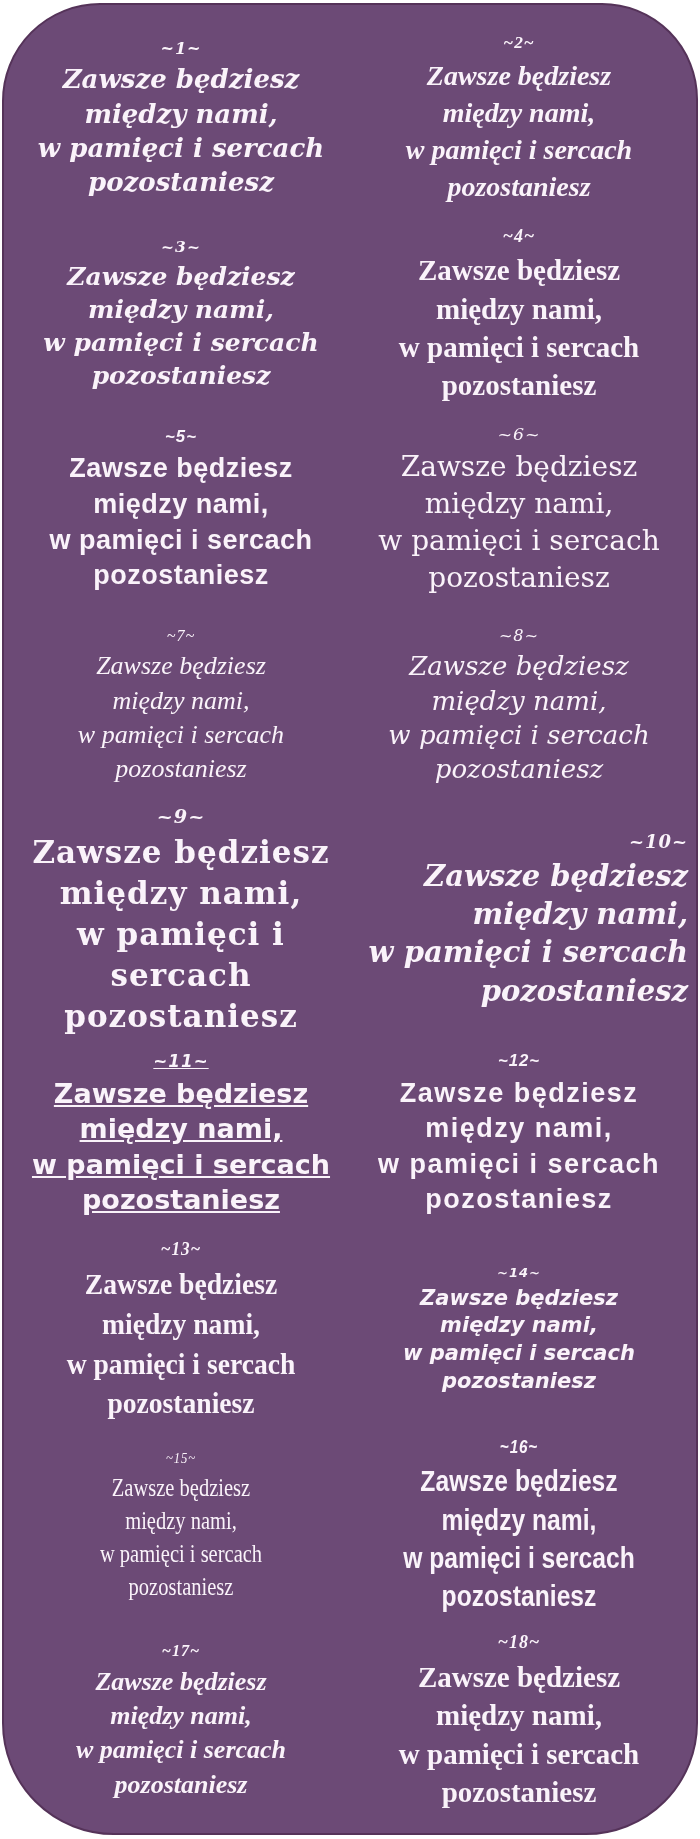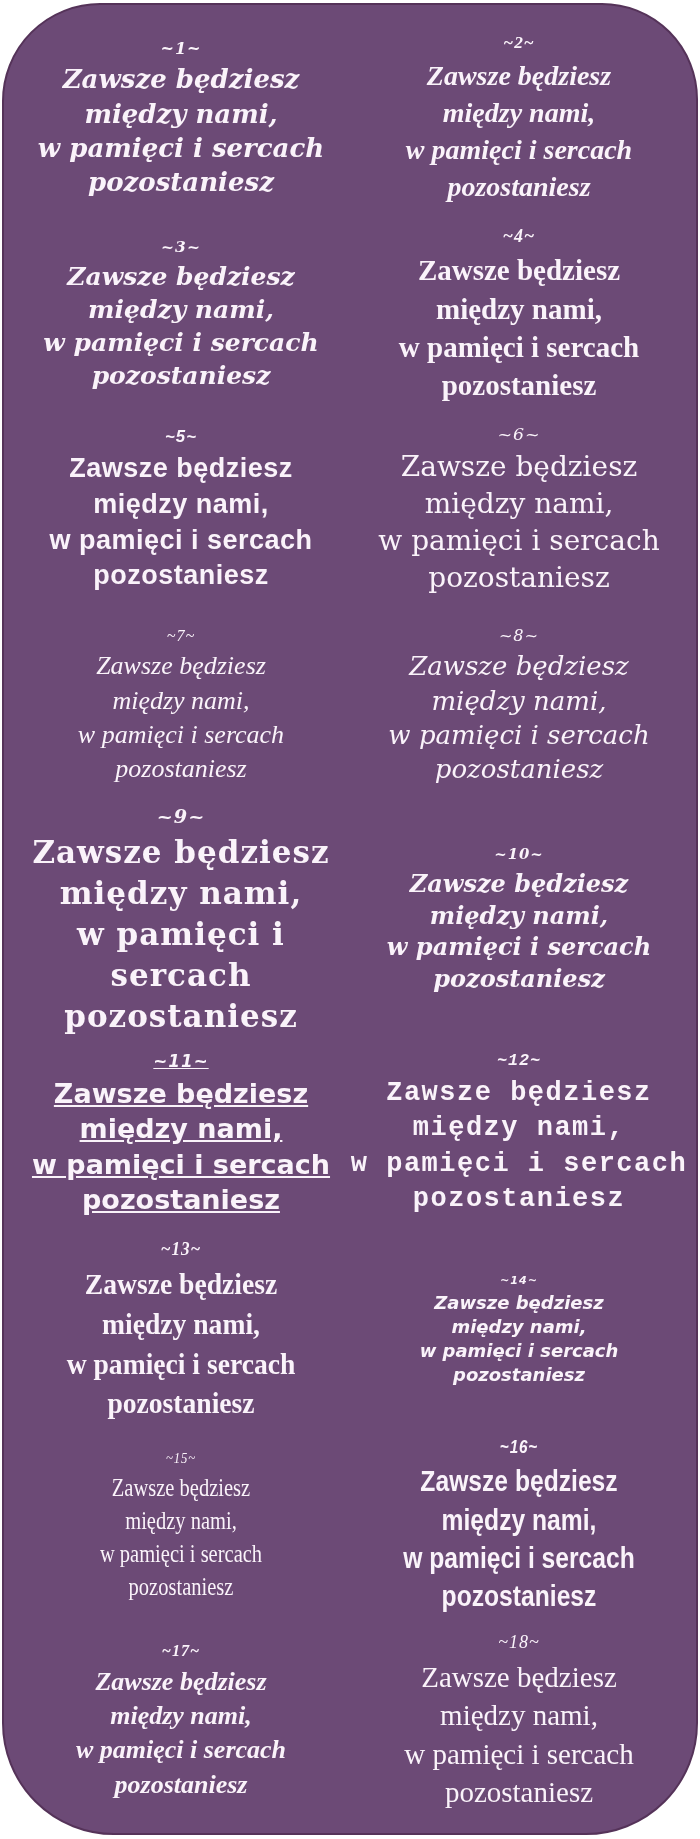--- a/index.html
+++ b/index.html
@@ -38,29 +38,29 @@
   
   .s1 {font-family:"DejaVu Serif",serif; font-weight:700; font-style:italic; font-size:26px;}
   .s2 {font-family:"Liberation Serif",serif; font-weight:700; font-style:italic; font-size:28px;}
   .s3 {font-family:"DejaVu Serif",serif; font-weight:700; font-style:italic; font-size:25px;}
   .s4 {font-family:"Liberation Serif",serif; font-weight:700; font-size:29px;}
   .s5 {font-family:"Liberation Sans",sans-serif; font-weight:700; font-size:27px; letter-spacing:.5px;}
   .s6 {font-family:"DejaVu Serif",serif; font-weight:400; font-size:28px;}
   .s7 {font-family:"Liberation Serif",serif; font-weight:400; font-style:italic; font-size:26px;}
   .s8 {font-family:"DejaVu Serif",serif; font-weight:400; font-style:italic; font-size:26px;}
   .s9 {font-family:"DejaVu Serif",serif; font-weight:700; font-size:31px; letter-spacing:1px;}
-  .s10{font-family:"DejaVu Serif",serif; font-weight:700; font-style:italic; font-size:24px;}
+  .s10{font-family:"DejaVu Serif",serif; font-weight:700; font-style:italic; font-size:29px;align-items:flex-end;}
   .s11{font-family:"DejaVu Sans",sans-serif; font-weight:700; font-size:27px;text-decoration:underline;}
-  .s12{font-family:Liberation Mono, monospace; font-weight:700; font-size:27px; letter-spacing:1.5px;}
+  .s12{font-family:Liberation Sans, sans-serif; font-weight:700; font-size:27px; letter-spacing:1.5px;}
   .s13{font-family:"Liberation Serif",serif; font-weight:700; font-size:30px; transform:scaleX(.92);}
-  .s14{font-family:"DejaVu Sans",sans-serif; font-weight:600; font-style:italic; font-size:18px;}
+  .s14{font-family:"DejaVu Sans",sans-serif; font-weight:600; font-style:italic; font-size:21px;}
   .s15{font-family:"Liberation Serif",serif; font-weight:400; font-size:25px; transform:scaleX(.82);}
   .s16{font-family:"Liberation Sans",sans-serif; font-weight:700; font-size:29px; transform:scaleX(.85);}
   .s17{font-family:Liberation Serif, serif; font-weight:700; font-style:italic; font-size:26px;}
-  .s18{font-family:"Liberation Serif",serif; font-weight:400; font-size:29px;text-align:right;}
+  .s18{font-family:"Liberation Serif",serif; font-weight:700; font-size:29px;text-align:right;}
 </style>
 </head>
 <body style="background: rgb(255, 255, 255);">
 
 <div class="canvas">
   <div class="panel" id="panel" style="background: rgb(108, 74, 118); border-color: rgb(85, 51, 89); color: rgb(250, 243, 250);">
   <div class="sample s1" title="ornamental bold script">
     <div class="num">~1~</div>
     <div class="line">Zawsze będziesz</div>
     <div class="line">między nami,</div>

